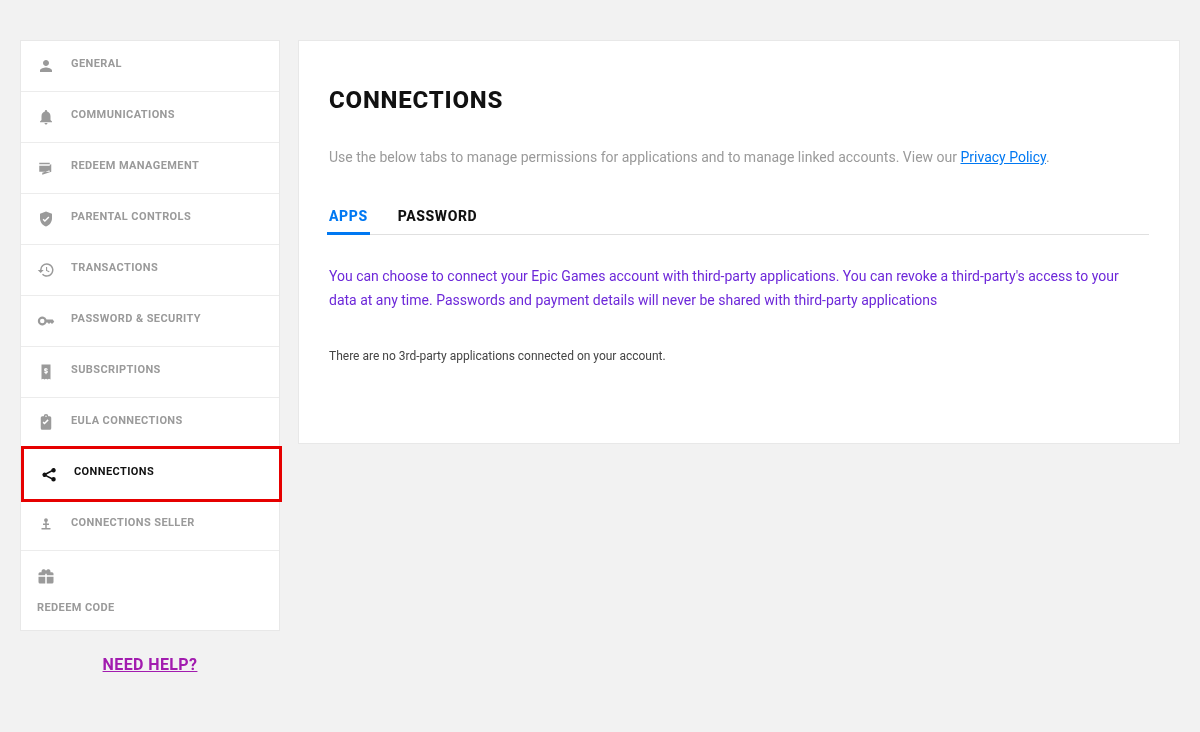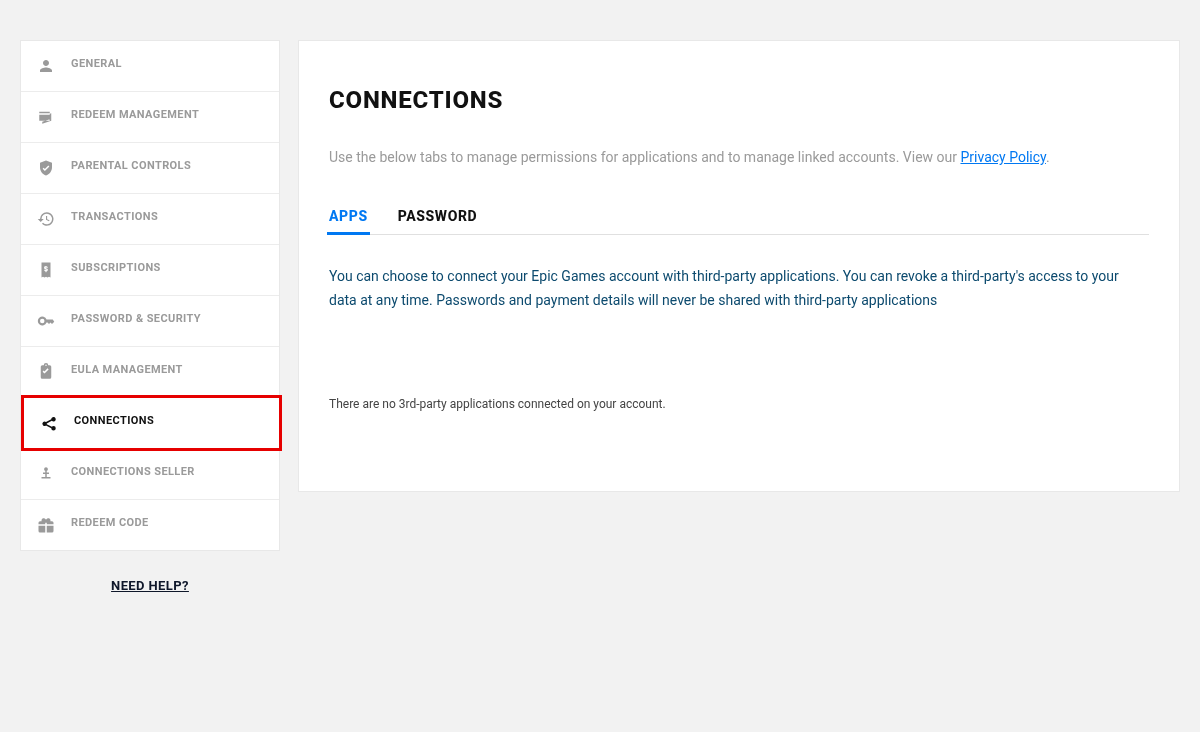--- a/index.html
+++ b/index.html
@@ -23,21 +23,21 @@
       align-items: flex-start;
       gap: 16px;
       padding: 16px 16px;
       border-bottom: 1px solid #ececec;
       cursor: pointer;
       font-size: 11px;
       font-weight: 700;
       letter-spacing: 0.4px;
       color: #9a9a9a;
     }
-    .sidebar-item:last-child { border-bottom: none; }
+    .sidebar-item:last-child { border-bottom: none; flex-direction: column; }
     .sidebar-item.active {
       color: #111;
       border-left: 3px solid #0078f2;
       position: relative;
     }
     .sidebar-item .icon {
       width: 18px;
       height: 18px;
       display: flex;
       align-items: center;
@@ -52,24 +52,24 @@
       border: 3px solid #e60000;
       pointer-events: none;
       z-index: 5;
     }
     .need-help {
       text-align: center;
       margin-top: 24px;
       width: 260px;
     }
     .need-help a {
-      font-size: 13px;
+      font-size: 16px;
       font-weight: 700;
       letter-spacing: 0.4px;
-      color: #0f172a;
+      color: #a21caf;
       text-decoration: underline;
     }
     .main {
       flex: 1;
       background: #fff;
       border: 1px solid #e8e8e8;
       padding: 45px 30px 40px 30px;
       align-self: flex-start;
     }
     .page-title {
@@ -113,23 +113,23 @@
       content: "";
       position: absolute;
       left: -2px;
       right: -2px;
       bottom: -1px;
       height: 3px;
       background: #0078f2;
     }
     .tab-desc {
       font-size: 14px;
-      color: #0c4a6e;
+      color: #6d28d9;
       line-height: 1.7;
-      margin-bottom: 84px;
+      margin-bottom: 36px;
     }
     .empty-msg {
       text-align: left;
       font-size: 12px;
       color: #444;
       margin-bottom: 40px;
     }
     .sidebar-wrap { display: flex; flex-direction: column; }
   </style>
 </head>
@@ -140,20 +140,28 @@
 
     <div class="sidebar-item">
       <span class="icon">
         <svg viewBox="0 0 24 24" width="18" height="18">
             <path d="M12 12c2.2 0 4-1.8 4-4s-1.8-4-4-4-4 1.8-4 4 1.8 4 4 4zm0 2c-2.7 0-8 1.3-8 4v2h16v-2c0-2.7-5.3-4-8-4z"></path>
           </svg>
       </span>
       <span>GENERAL</span>
     </div>
 
+    <div class="sidebar-item">
+      <span class="icon">
+        <svg viewBox="0 0 24 24" width="18" height="18">
+            <path d="M12 22c1.1 0 2-.9 2-2h-4c0 1.1.9 2 2 2zm6-6V11c0-3-1.6-5.6-4.5-6.3V4c0-.8-.7-1.5-1.5-1.5S10.5 3.2 10.5 4v.7C7.6 5.4 6 8 6 11v5l-2 2v1h16v-1l-2-2z"></path>
+          </svg>
+      </span>
+      <span>COMMUNICATIONS</span>
+    </div>
 
     <div class="sidebar-item">
       <span class="icon">
         <svg viewBox="0 0 24 24" width="18" height="18">
             <path d="M3 5h14v2H3zM3 9h14v8H3zm4 12l12-4V7l-2 .7V15l-10 3.3z"></path>
           </svg>
       </span>
       <span>REDEEM MANAGEMENT</span>
     </div>
 
@@ -171,42 +179,42 @@
         <svg viewBox="0 0 24 24" width="18" height="18">
             <path d="M13 3a9 9 0 0 0-9 9H1l3.9 4L9 12H6a7 7 0 1 1 2.05 5l-1.4 1.4A9 9 0 1 0 13 3zm-1 5v5l4 2 .7-1.2-3.2-1.6V8z"></path>
           </svg>
       </span>
       <span>TRANSACTIONS</span>
     </div>
 
     <div class="sidebar-item">
       <span class="icon">
         <svg viewBox="0 0 24 24" width="18" height="18">
+            <path d="M21 10h-8.3a6 6 0 1 0 0 4H14l2 2 2-2 2 2 3-3-2-3zM7 15a3 3 0 1 1 0-6 3 3 0 0 1 0 6z"></path>
+          </svg>
+      </span>
+      <span>PASSWORD &amp; SECURITY</span>
+    </div>
+
+    <div class="sidebar-item">
+      <span class="icon">
+        <svg viewBox="0 0 24 24" width="18" height="18">
             <path d="M6 2v20l2-1 2 1 2-1 2 1 2-1 2 1V2H6zm6 5c1.5 0 2.5.9 2.5 2h-2c0-.3-.2-.5-.5-.5s-.5.2-.5.5.2.5.5.5c1.4 0 2.5 1 2.5 2.3 0 1.1-.8 2-2 2.2v1h-1v-1c-1.2-.2-2-1.1-2-2.2h2c0 .3.2.5.5.5s.5-.2.5-.5-.2-.5-.5-.5c-1.4 0-2.5-1-2.5-2.3 0-1.1.8-2 2-2.2V7z"></path>
           </svg>
       </span>
       <span>SUBSCRIPTIONS</span>
     </div>
 
     <div class="sidebar-item">
       <span class="icon">
         <svg viewBox="0 0 24 24" width="18" height="18">
-            <path d="M21 10h-8.3a6 6 0 1 0 0 4H14l2 2 2-2 2 2 3-3-2-3zM7 15a3 3 0 1 1 0-6 3 3 0 0 1 0 6z"></path>
-          </svg>
-      </span>
-      <span>PASSWORD &amp; SECURITY</span>
-    </div>
-
-    <div class="sidebar-item">
-      <span class="icon">
-        <svg viewBox="0 0 24 24" width="18" height="18">
             <path d="M17 3h-2a3 3 0 0 0-6 0H7a2 2 0 0 0-2 2v14a2 2 0 0 0 2 2h10a2 2 0 0 0 2-2V5a2 2 0 0 0-2-2zm-5-1a1 1 0 1 1 0 2 1 1 0 0 1 0-2zm-2 12-2.5-2.5 1.4-1.4L10 11.2l4.1-4.1 1.4 1.4L10 14z"></path>
           </svg>
       </span>
-      <span>EULA MANAGEMENT</span>
+      <span>EULA CONNECTIONS</span>
     </div>
 
     <div class="sidebar-item active" style="position:relative;">
       <div class="highlight"></div>
       <span class="icon">
         <svg viewBox="0 0 24 24" width="18" height="18">
             <path d="M18 16a3 3 0 0 0-2.2 1L9 13.5a3 3 0 0 0 0-1L15.8 9A3 3 0 1 0 15 7l-7 3.6a3 3 0 1 0 0 4.8l7 3.6a3 3 0 1 0 3-3z"></path>
           </svg>
       </span>
       <span>CONNECTIONS</span>

